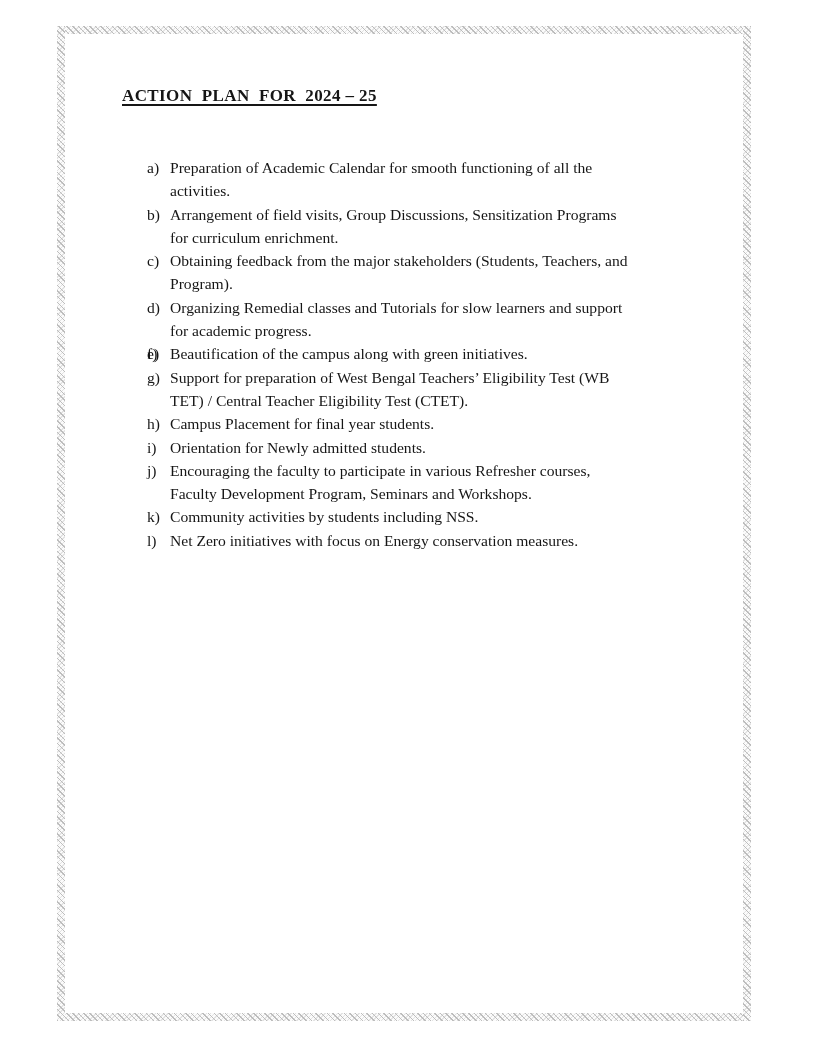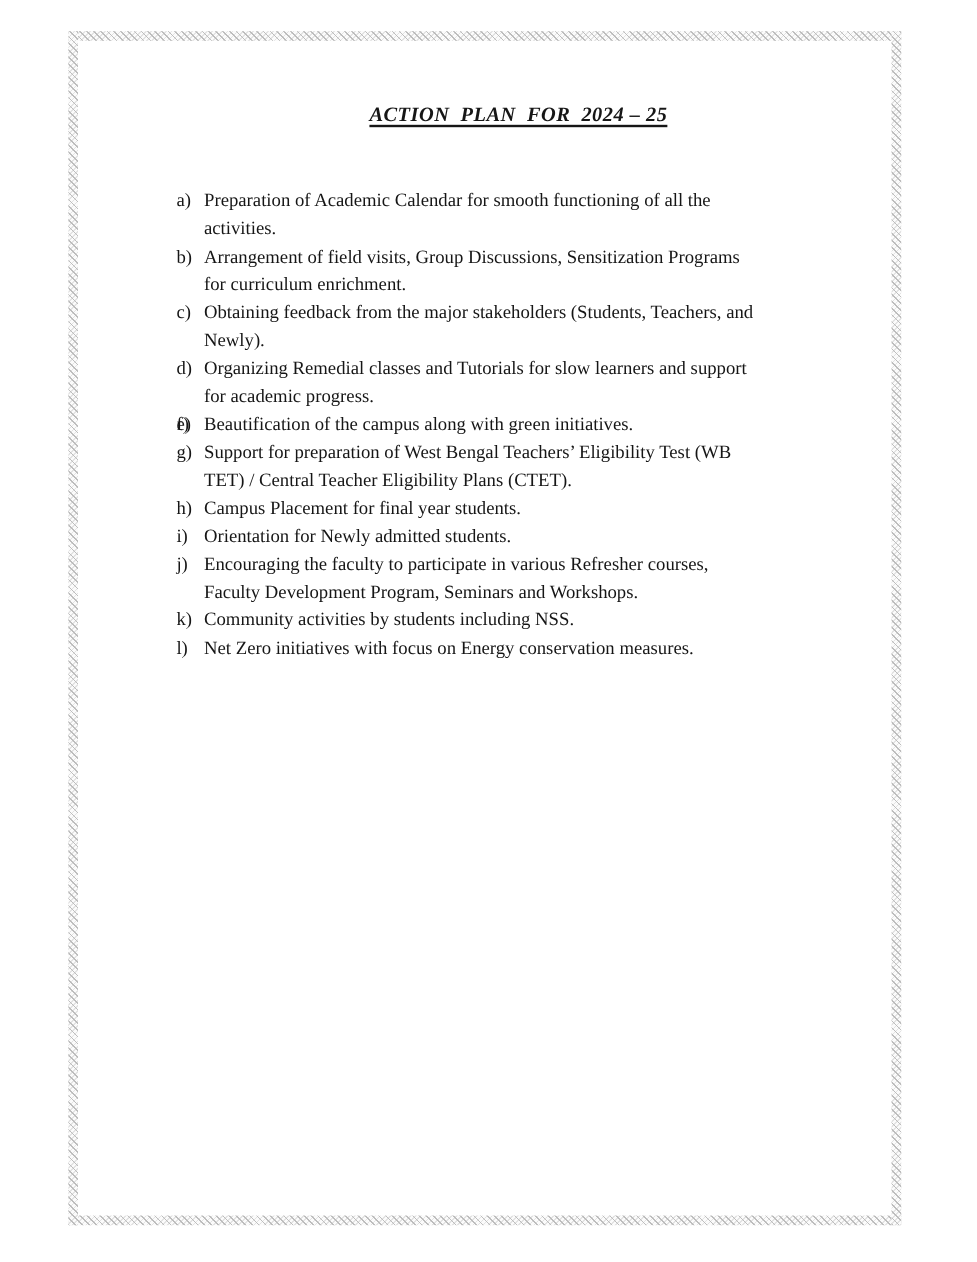--- a/index.html
+++ b/index.html
@@ -41,26 +41,25 @@
     left: 122px;
     top: 0;
     width: 620px;
   }
   .title {
     margin: 84px 0 0 0;
     font-size: 17px;
     line-height: 24px;
     font-weight: bold;
     letter-spacing: 0.4px;
-    text-align: center;
+    text-align: left;
     text-decoration: underline;
     text-decoration-thickness: 1.5px;
     text-underline-offset: 3px;
     white-space: pre;
-    font-style: italic;
   }
   .intro {
     margin: 48px 0 0 0;
     font-size: 15.6px;
     line-height: 23.3px;
   }
   .line { white-space: pre; }
 
   .action-list {
     margin: 12.5px 0 0 0;
@@ -93,25 +92,25 @@
 
   <div class="content">
     <h1 class="title">ACTION  PLAN  FOR  2024 – 25</h1>
 
     <div class="intro">
     </div>
 
     <ol class="action-list">
         <li class="action-item"><span class="marker">a)</span><span class="item-lines"><div class="line">Preparation of Academic Calendar for smooth functioning of all the</div><div class="line">activities.</div></span></li>
         <li class="action-item"><span class="marker">b)</span><span class="item-lines"><div class="line">Arrangement of field visits, Group Discussions, Sensitization Programs</div><div class="line">for curriculum enrichment.</div></span></li>
-        <li class="action-item"><span class="marker">c)</span><span class="item-lines"><div class="line">Obtaining feedback from the major stakeholders (Students, Teachers, and</div><div class="line">Newly).</div></span></li>
+        <li class="action-item"><span class="marker">c)</span><span class="item-lines"><div class="line">Obtaining feedback from the major stakeholders (Students, Teachers, and</div><div class="line">Program).</div></span></li>
         <li class="action-item"><span class="marker">d)</span><span class="item-lines"><div class="line">Organizing Remedial classes and Tutorials for slow learners and support</div><div class="line">for academic progress.</div></span></li>
         <li class="action-item"><span class="marker">e)</span><span class="item-lines"></span></li>
         <li class="action-item"><span class="marker">f)</span><span class="item-lines"><div class="line">Beautification of the campus along with green initiatives.</div></span></li>
-        <li class="action-item"><span class="marker">g)</span><span class="item-lines"><div class="line">Support for preparation of West Bengal Teachers’ Eligibility Test (WB</div><div class="line">TET) / Central Teacher Eligibility Plans (CTET).</div></span></li>
+        <li class="action-item"><span class="marker">g)</span><span class="item-lines"><div class="line">Support for preparation of West Bengal Teachers’ Eligibility Test (WB</div><div class="line">TET) / Central Teacher Eligibility Test (CTET).</div></span></li>
         <li class="action-item"><span class="marker">h)</span><span class="item-lines"><div class="line">Campus Placement for final year students.</div></span></li>
         <li class="action-item"><span class="marker">i)</span><span class="item-lines"><div class="line">Orientation for Newly admitted students.</div></span></li>
         <li class="action-item"><span class="marker">j)</span><span class="item-lines"><div class="line">Encouraging the faculty to participate in various Refresher courses,</div><div class="line">Faculty Development Program, Seminars and Workshops.</div></span></li>
         <li class="action-item"><span class="marker">k)</span><span class="item-lines"><div class="line">Community activities by students including NSS.</div></span></li>
         <li class="action-item"><span class="marker">l)</span><span class="item-lines"><div class="line">Net Zero initiatives with focus on Energy conservation measures.</div></span></li>
       </ol>
   </div>
 
 </div>
 

